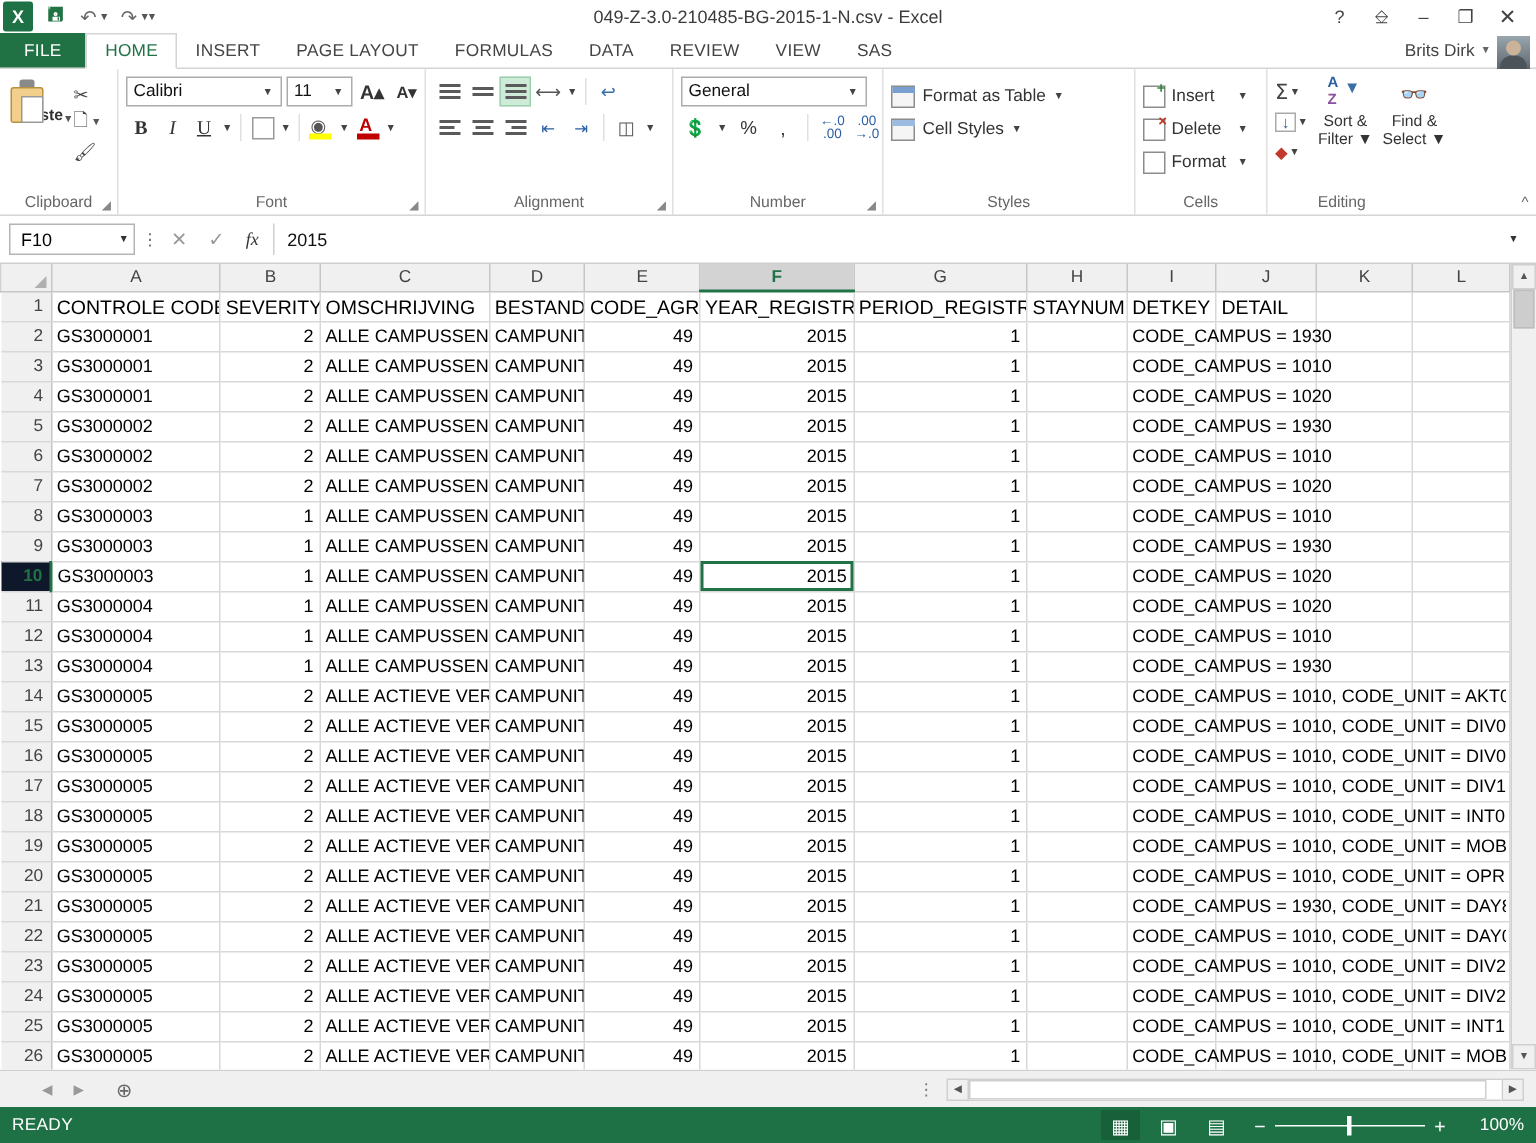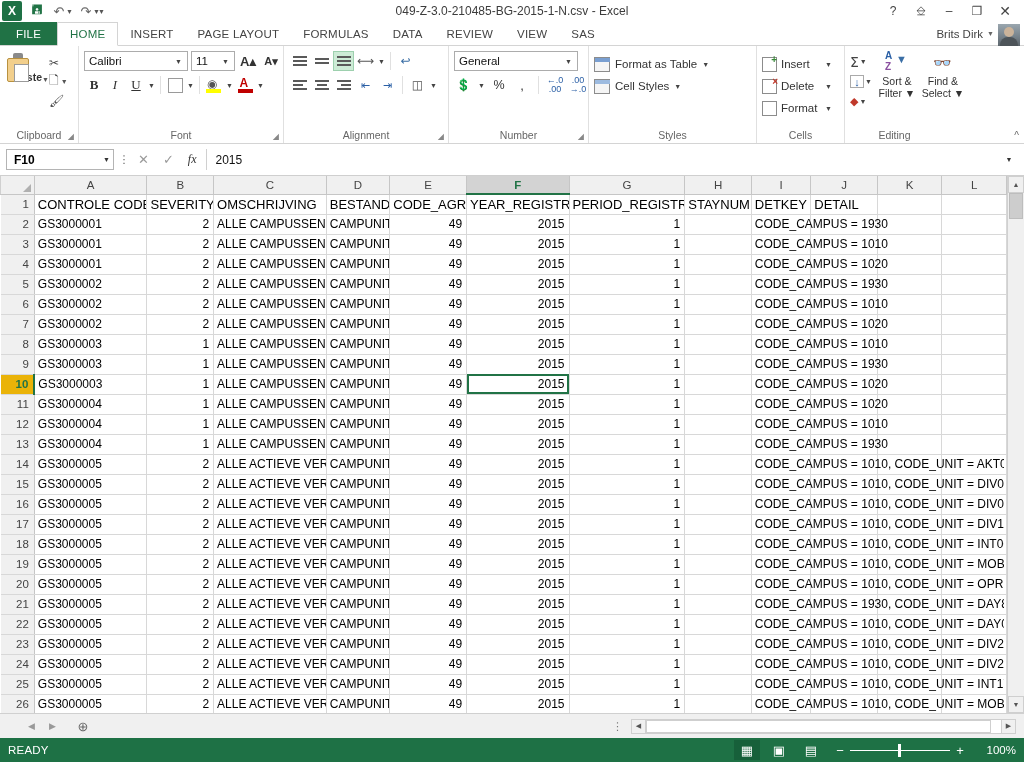--- a/index.html
+++ b/index.html
@@ -200,22 +200,22 @@
   .binoc { font-size:15px; color:#555; height:24px; display:flex; align-items:center; }
   .ed-txt { font-size:10.5px; color:#333; text-align:center; line-height:12px; }
   .collapse { position:absolute; right:5px; bottom:2px; font-size:10px; color:#666; }
 
   
   .fbar {
     height:32px; background:#fff; display:flex; align-items:center;
     padding:0 6px; gap:0; flex:none; border-bottom:1px solid #cfcfcf;
   }
   .namebox {
-    width:108px; height:21px; border:1px solid #b4b4b4; background:#fff;
-    display:flex; align-items:center; padding:0 3px 0 7px; font-size:12px;font-weight:bold;
+    width:84px; height:21px; border:1px solid #b4b4b4; background:#fff;
+    display:flex; align-items:center; padding:0 3px 0 7px; font-size:12px;
   }
   .namebox .nv { flex:1; }
   .namebox .na { font-size:7px; color:#333; }
   .kebab { width:20px; text-align:center; color:#666; font-size:11px; letter-spacing:0; }
   .fx-btns { display:flex; align-items:center; gap:14px; padding:0 10px 0 4px; }
   .fx-x { color:#9a9a9a; font-size:13px; }
   .fx-ok { color:#9a9a9a; font-size:13px; }
   .fx-fx { color:#333; font-size:12px; font-style:italic; font-family:"Liberation Serif", serif; }
   .fbar-input {
     flex:1; height:21px; border-left:1px solid #d0d0d0; display:flex; align-items:center;
@@ -239,21 +239,21 @@
   }
   .corner::after{
     content:""; position:absolute; right:3px; bottom:2px;
     border-left:8px solid transparent; border-bottom:8px solid #b0b0b0;
   }
   .rowhead {
     width:33px; background:#f0f0f0; border-right:1px solid #c6c6c6;
     border-bottom:1px solid #d8d8d8; text-align:right; padding-right:5px !important;
     font-size:11.5px; color:#444; height:20px;
   }
-  .rowhead.sel { background:#eab308; color:#217346; font-weight:bold;
+  .rowhead.sel { background:#0f172a; color:#217346; font-weight:bold;
                  border-right:2px solid #217346; }
   td.cell {
     height:20px; border-right:1px solid #d8d8d8; border-bottom:1px solid #d8d8d8;
     font-size:12px; color:#000; padding:0 3px !important;
     white-space:nowrap; overflow:hidden; background:#fff;
   }
   td.cell.num { text-align:right; padding-right:4px !important; }
   td.cell.active { outline:2px solid #217346; outline-offset:-2px; }
   .headrow td.cell { font-size:13px; }
 

